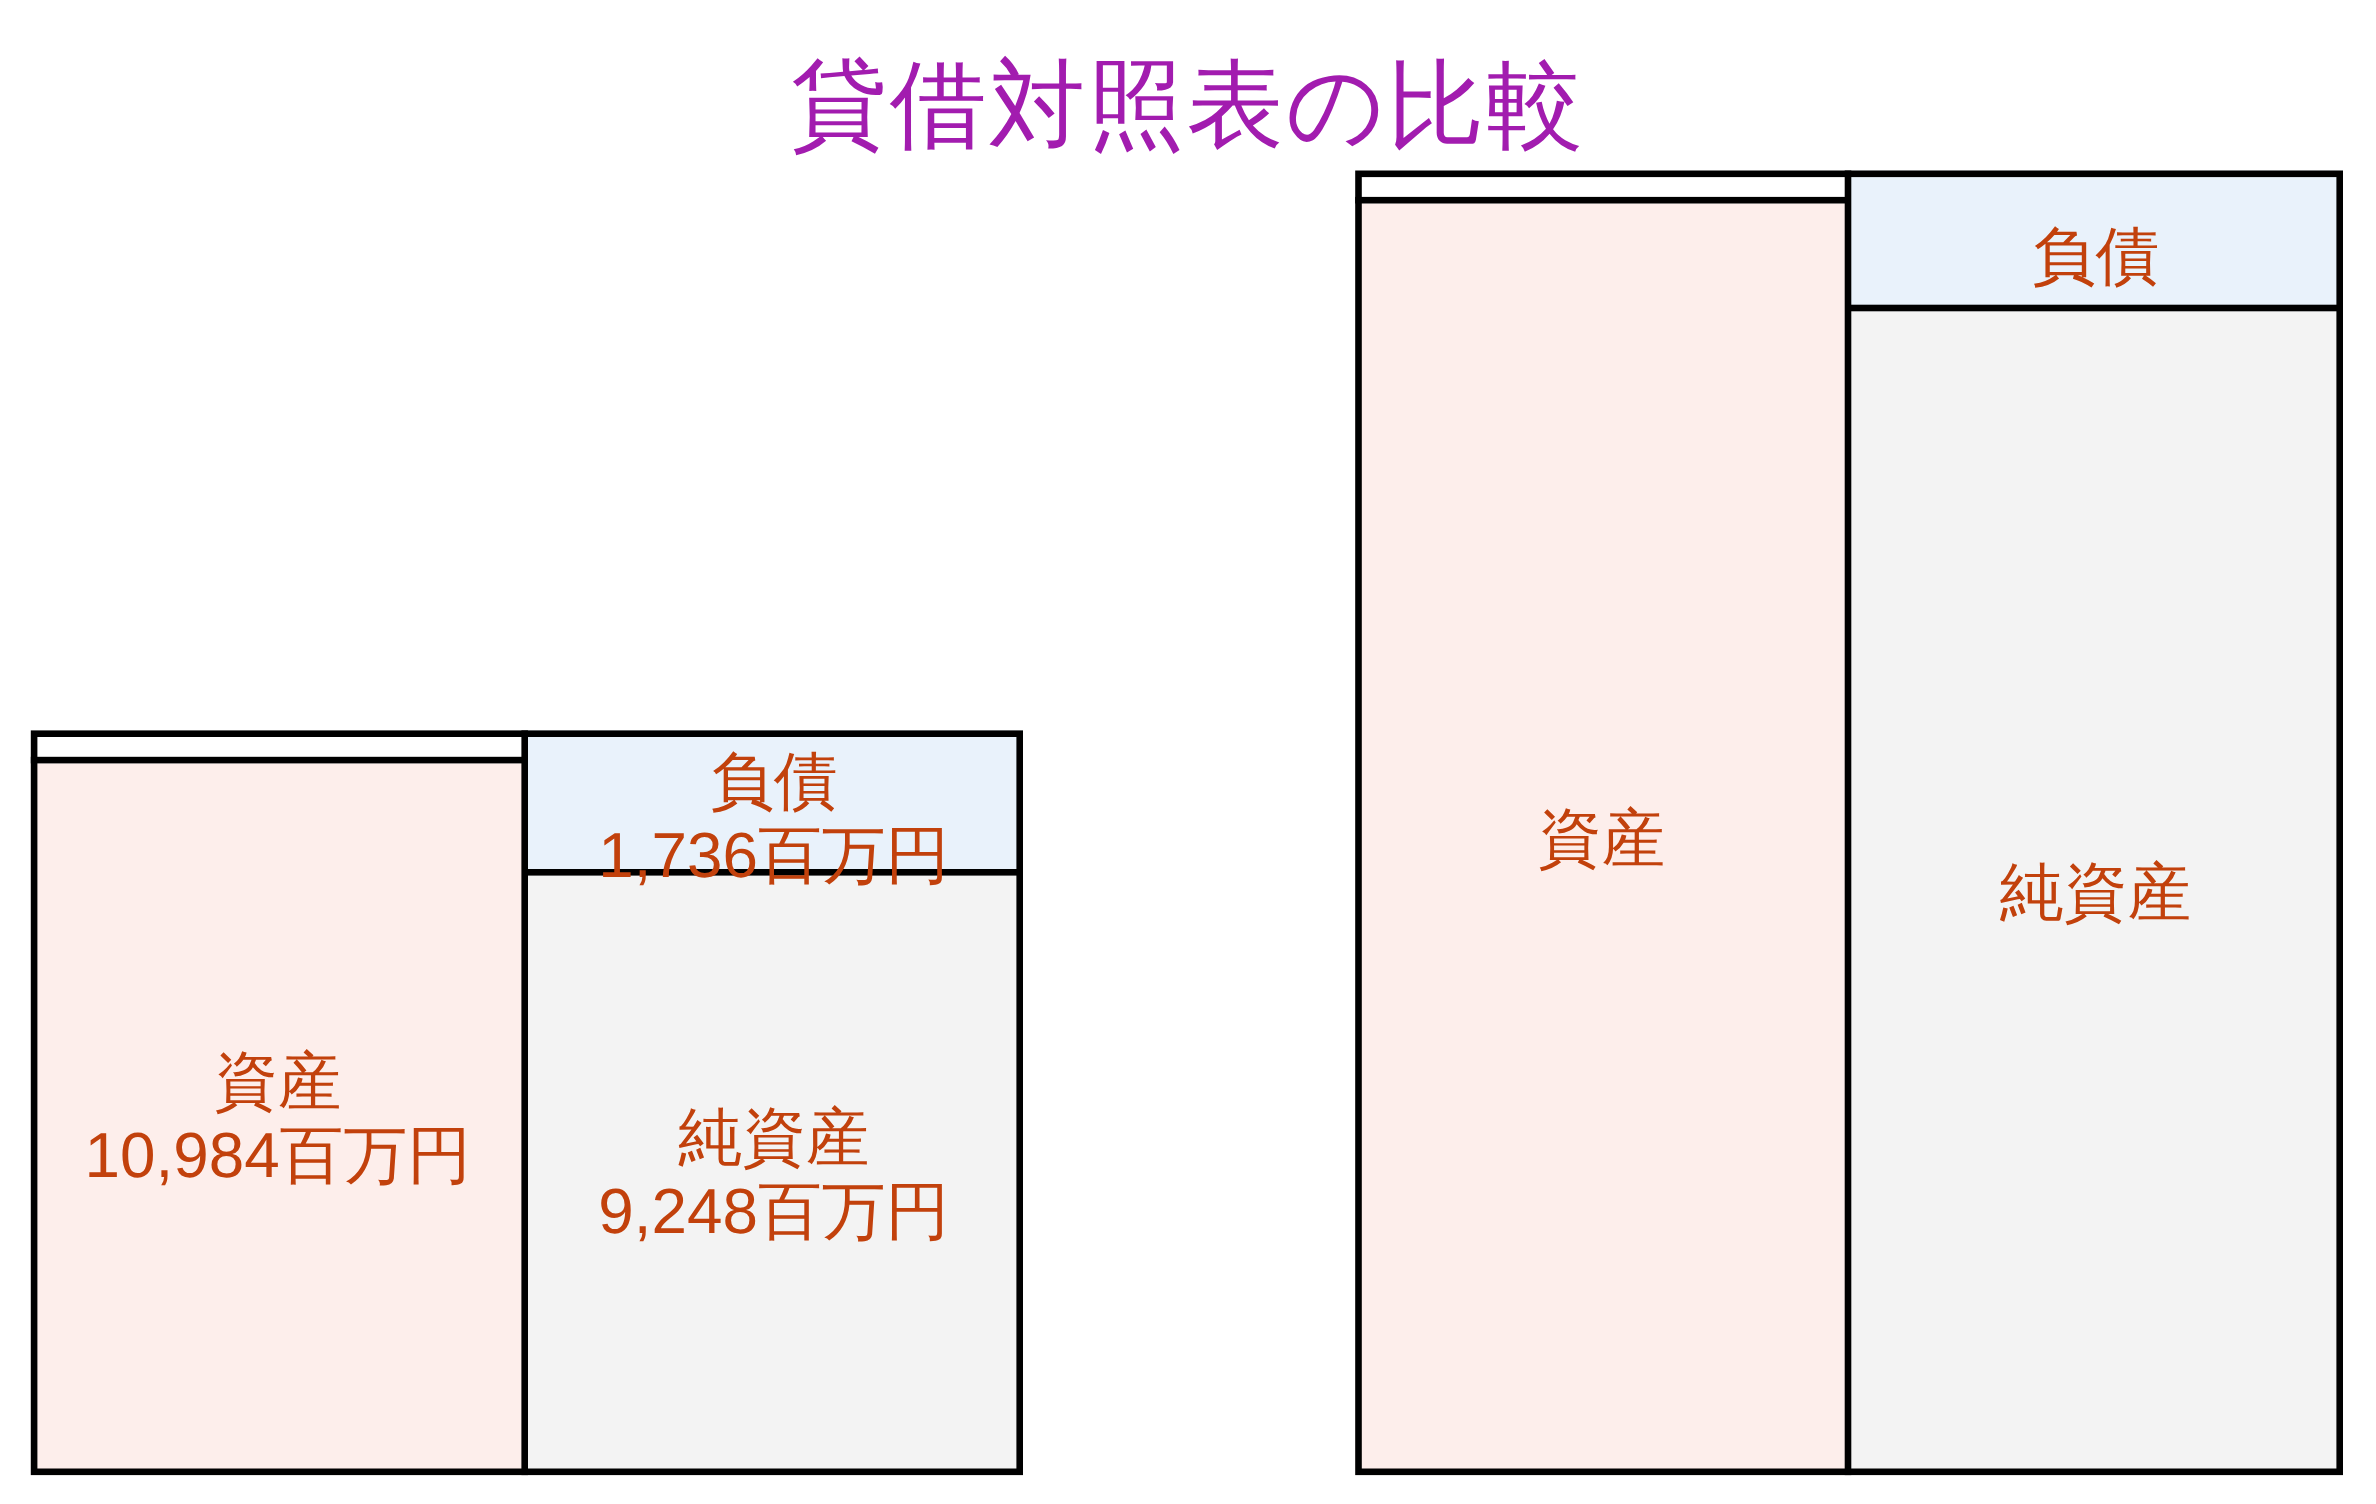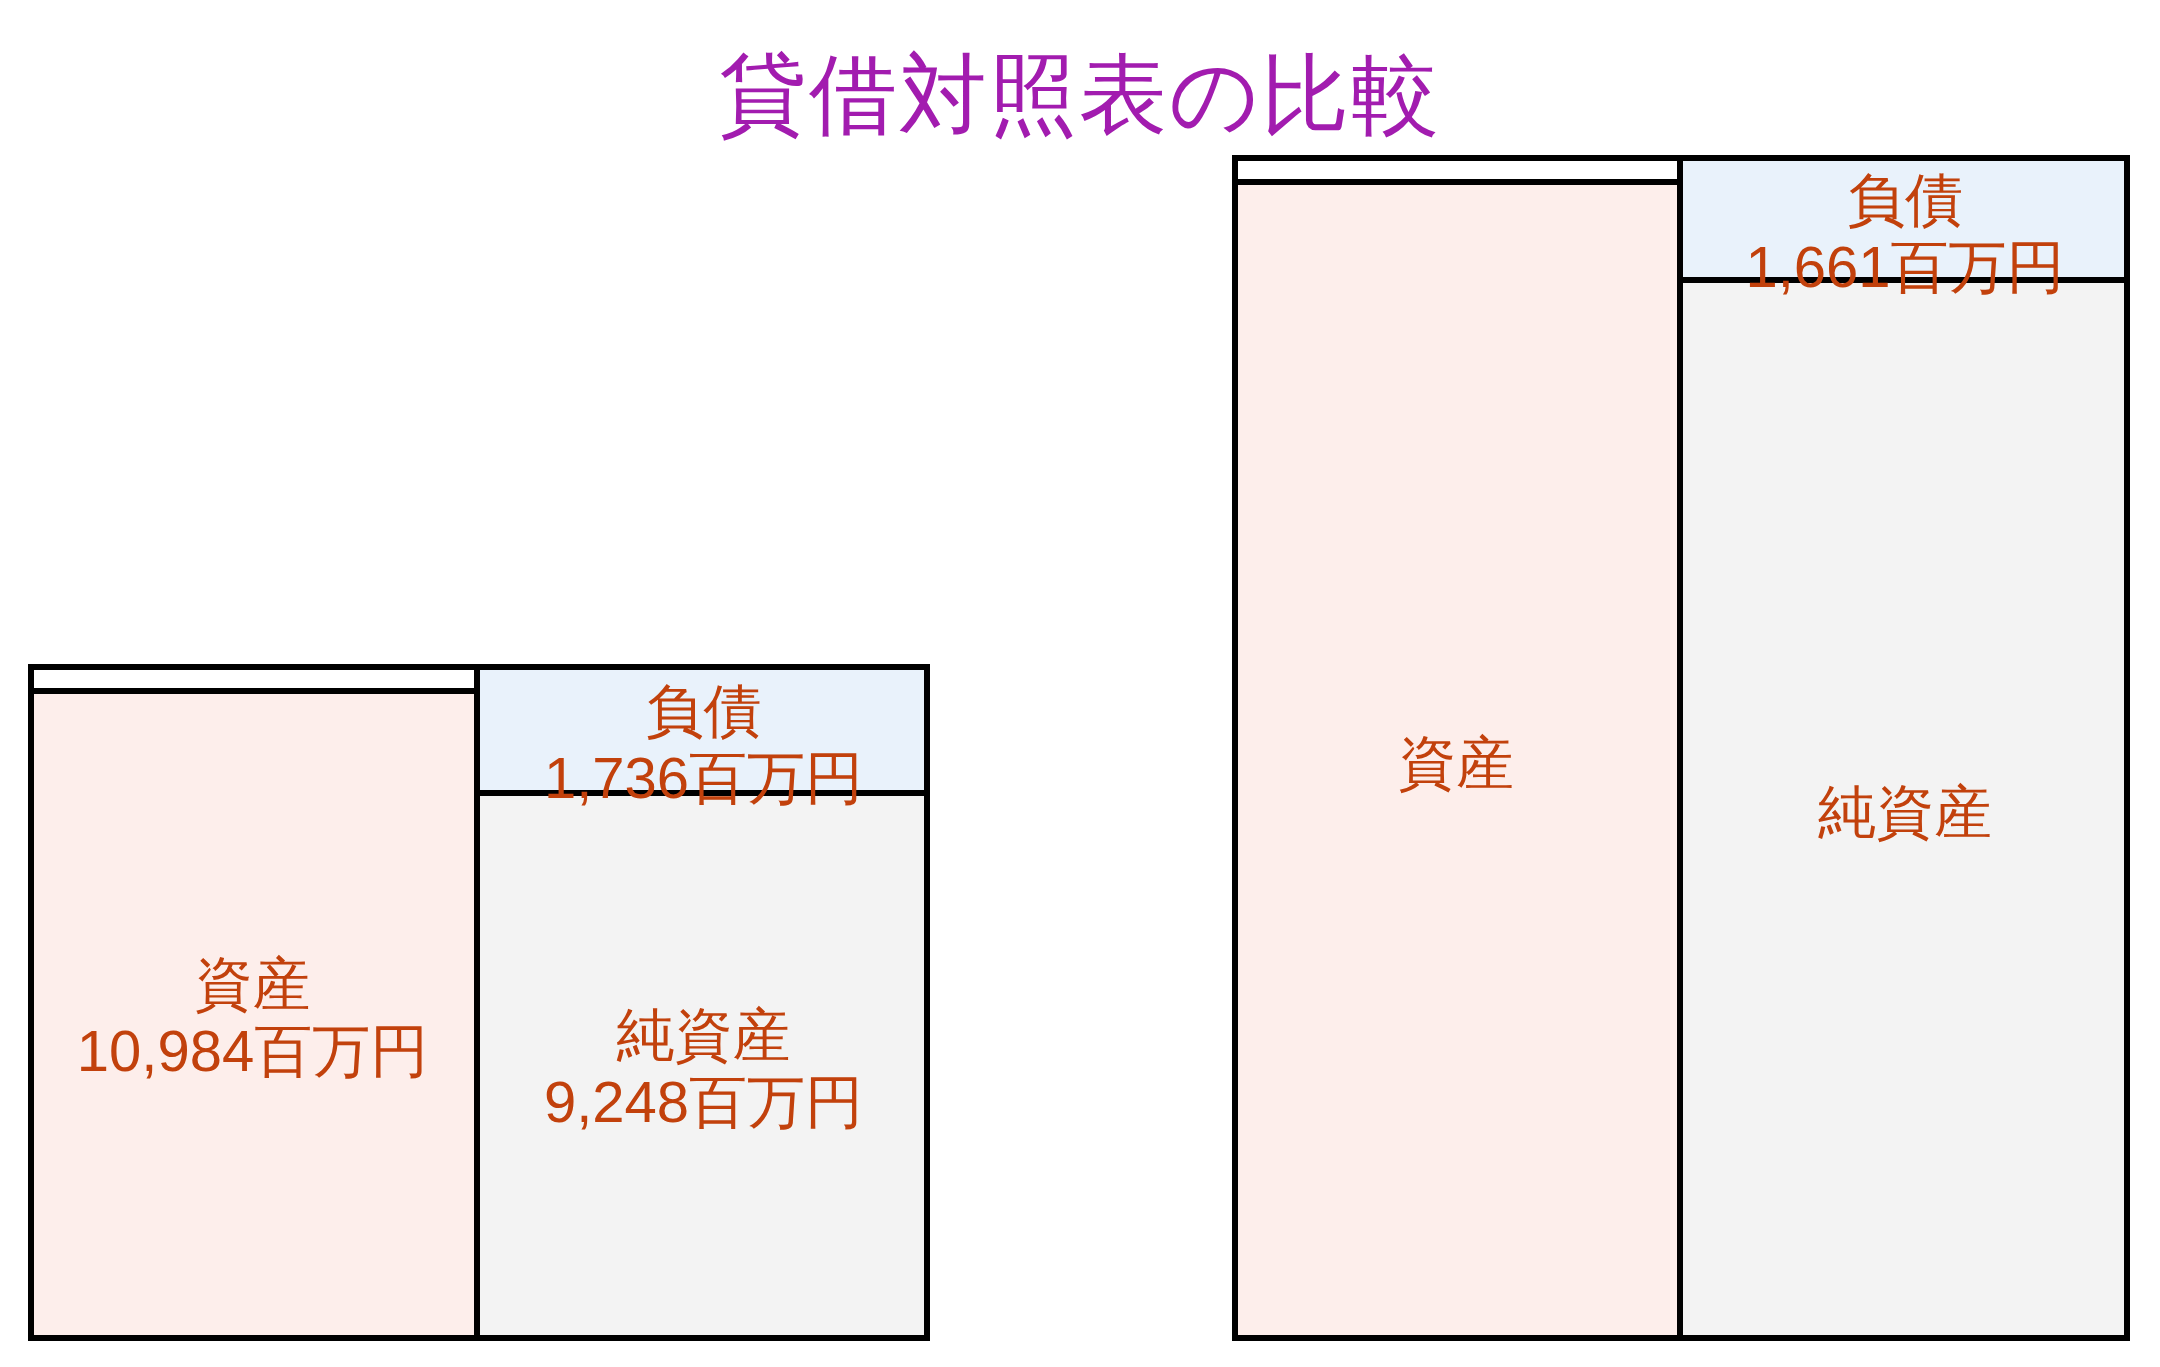--- a/index.html
+++ b/index.html
@@ -75,18 +75,17 @@
     <div class="box" style="left: 1680px; top: 283px; width: 450px; height: 1058px; background: rgb(243, 243, 243);"></div>
     <div class="frame" style="left: 1232px; top: 155px; width: 898px; height: 1186px; border: 6px solid rgb(0, 0, 0);"></div>
     <div class="line" style="left: 1677px; top: 155px; width: 6px; height: 1186px; background: rgb(0, 0, 0);"></div>
     <div class="line" style="left: 1232px; top: 179px; width: 448px; height: 6px; background: rgb(0, 0, 0);"></div>
     <div class="line" style="left: 1680px; top: 277px; width: 450px; height: 6px; background: rgb(0, 0, 0);"></div>
     <div class="seg-label" style="left: 1232px; top: 185px; width: 448px; height: 1156px;">
       <span>資産</span>
     </div>
     <div class="seg-label" style="left: 1680px; top: 185px; width: 450px; height: 98px;">
       <span>負債</span>
-      <span>1,661百万円</span>
     </div>
     <div class="seg-label" style="left: 1680px; top: 283px; width: 450px; height: 1058px;">
       <span>純資産</span>
     </div>
   </div>
 
 </body></html>

